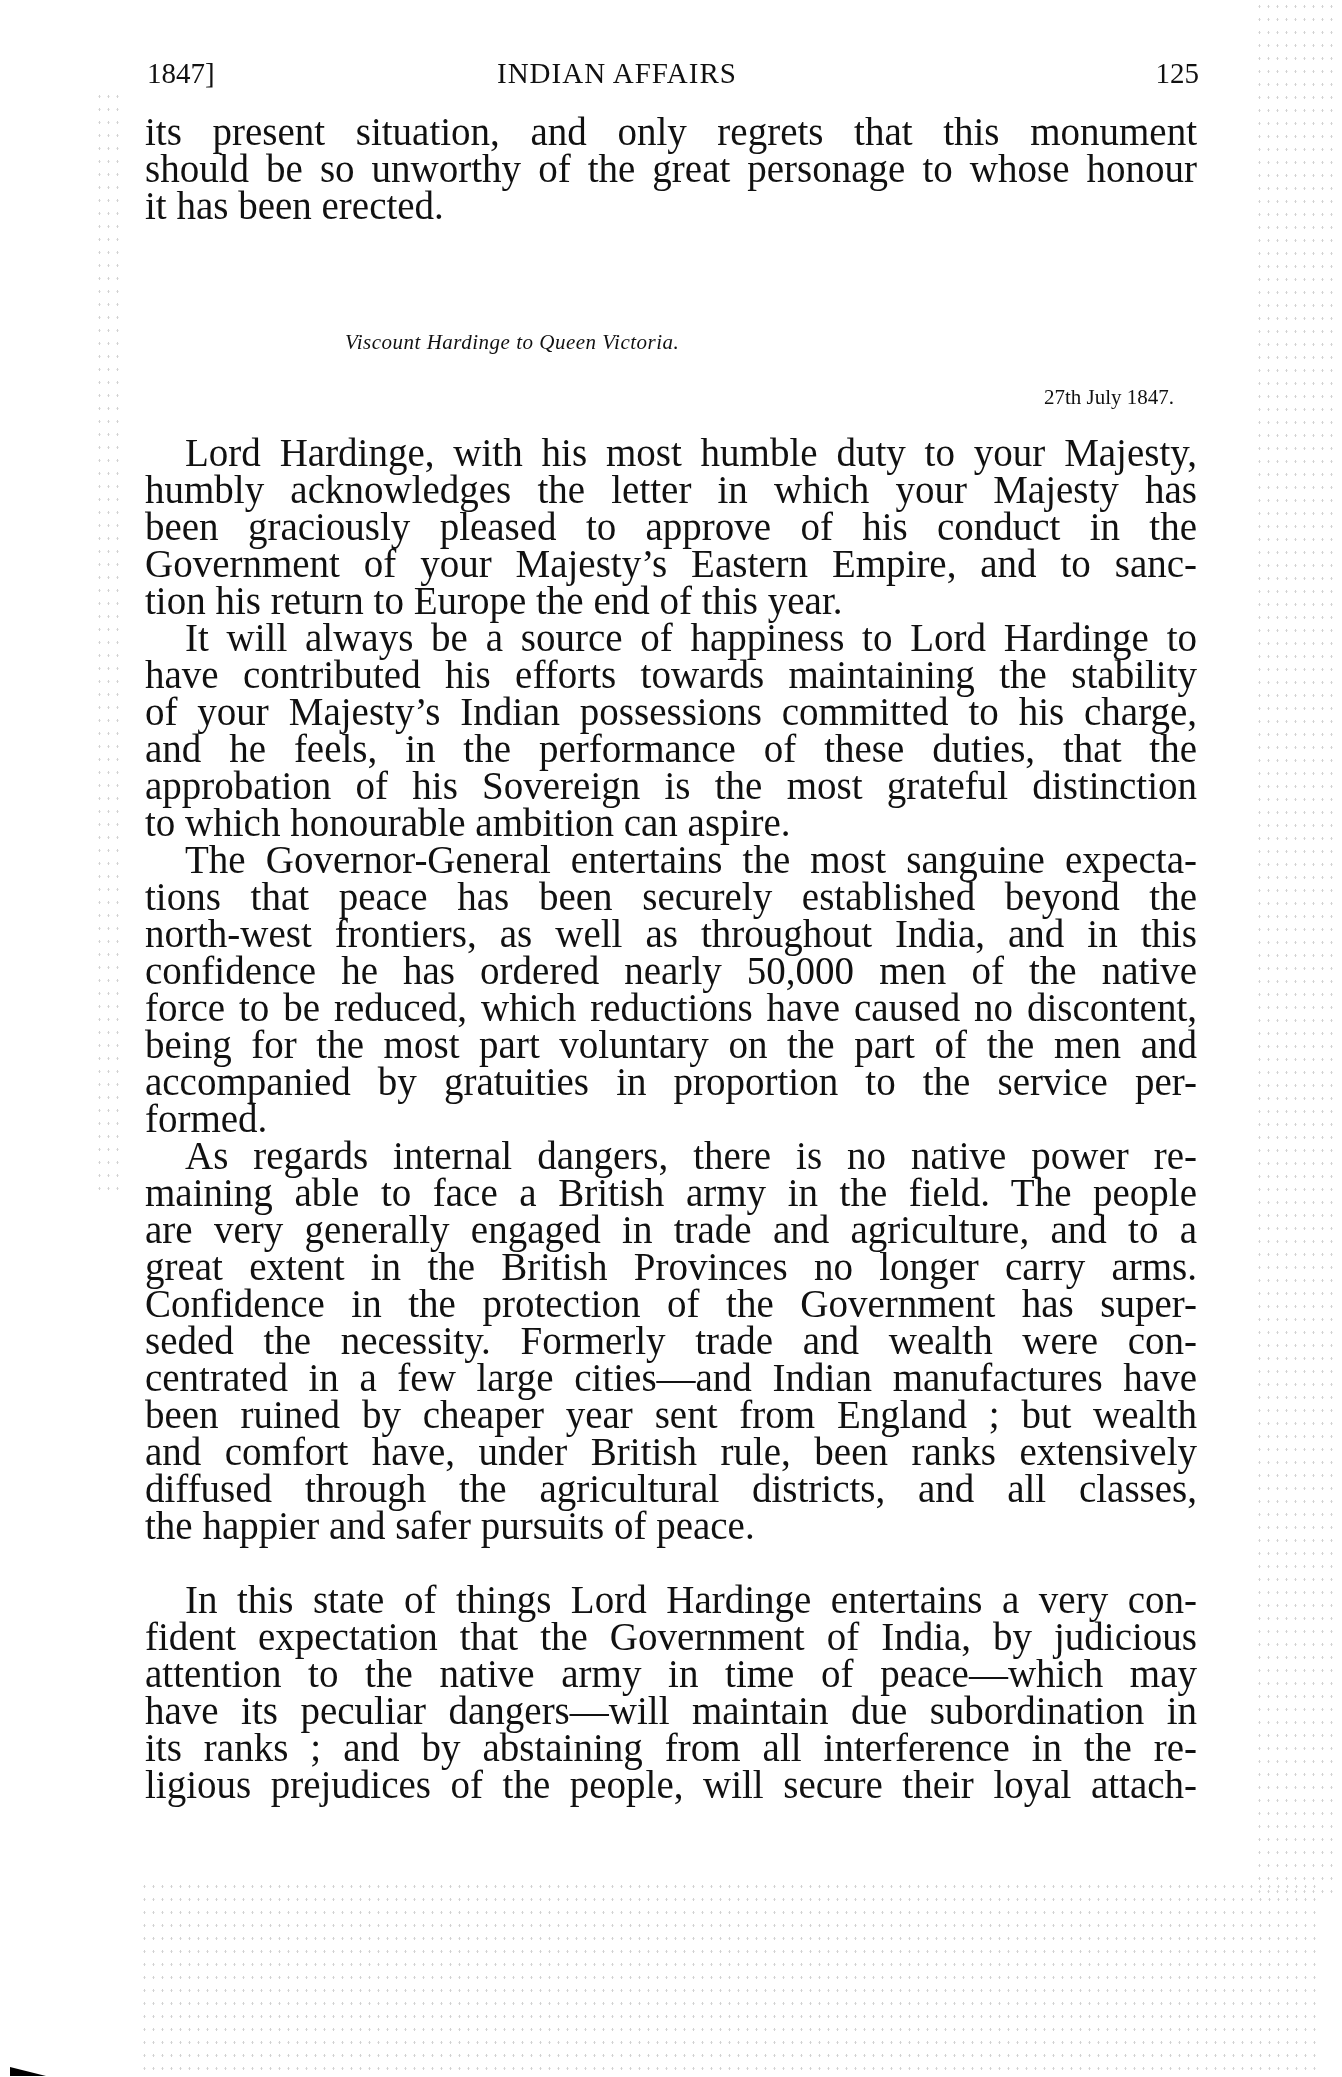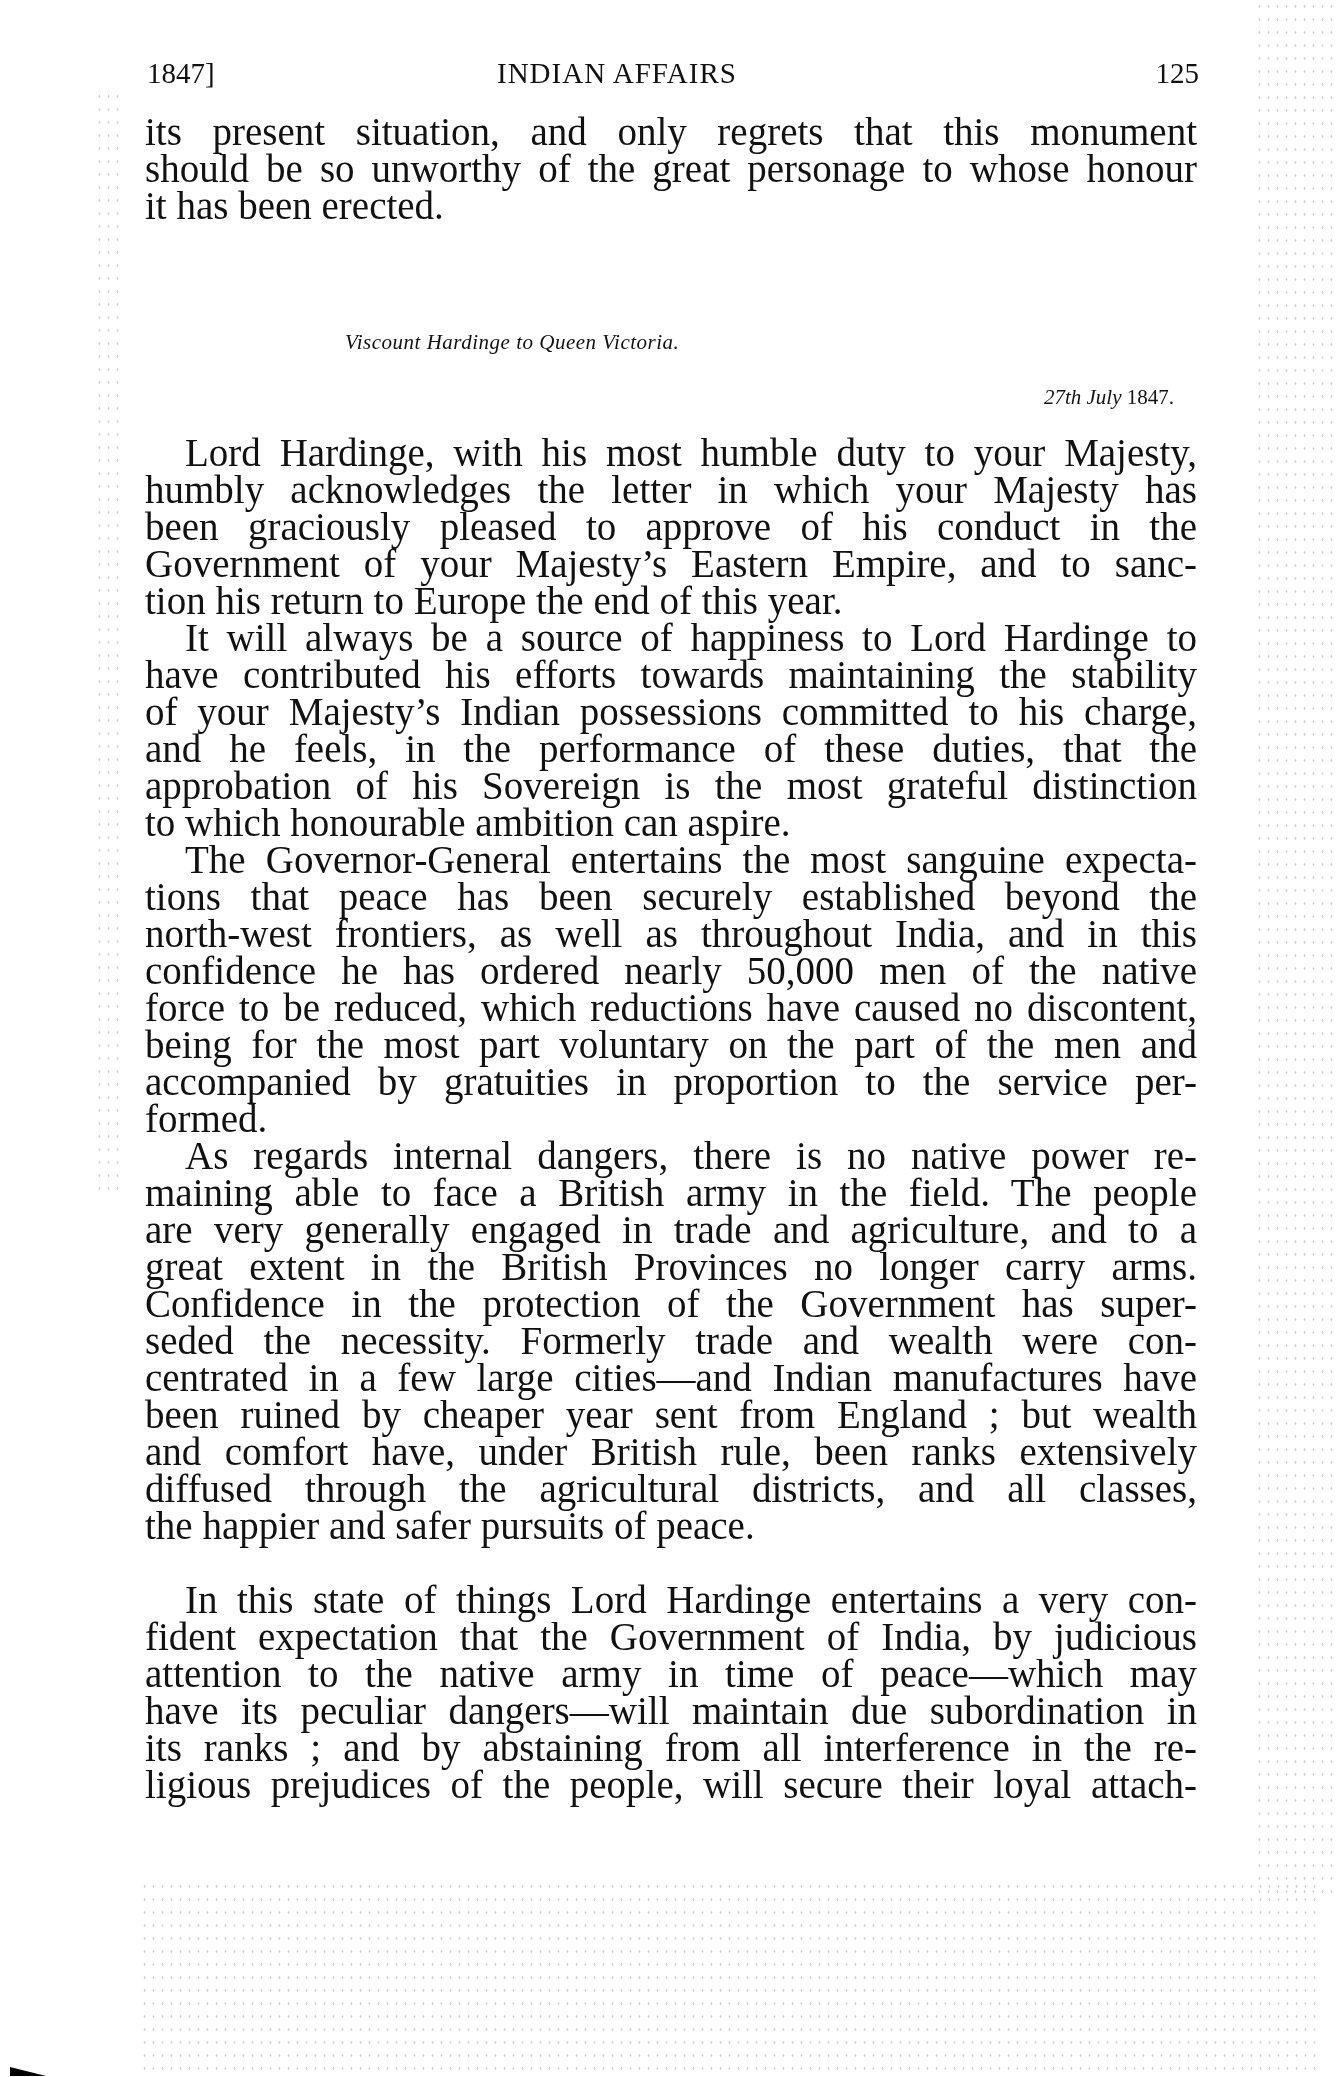--- a/index.html
+++ b/index.html
@@ -13,21 +13,21 @@
   .runhead .pageno { position: absolute; right: 0; top: 0; margin-left: 34px; }
   .block { position: absolute; left: 145px; width: 1052px; }
   .line { display: block; height: 37px; line-height: 37px; font-size: 39px;
           text-align: justify; text-align-last: justify; white-space: nowrap; overflow: visible; }
   .line.last { text-align-last: left; }
   .line.indent { padding-left: 40px; }
   .line span { white-space: normal; }
   .heading { position: absolute; left: 345px; top: 322px; font-size: 21px; font-style: italic;
              line-height: 40px; letter-spacing: 0.5px; }
   .dateline { position: absolute; right: 168px; top: 384px; font-size: 21px; line-height: 26px; }
-  .dateline .it { font-style: italic; }
+  .dateline .it { }
   .noise { position: absolute; background-image: radial-gradient(#9a9a9a 0.8px, transparent 1.2px);
            background-size: 9px 13px; opacity: 0.45; }
   .wedge { position: absolute; left: 10px; top: 2064px; width: 0; height: 0;
            border-top: 3px solid transparent; border-bottom: 9px solid #000;
            border-right: 36px solid transparent; }
 </style>
 </head>
 <body>
 
 <div class="page">

